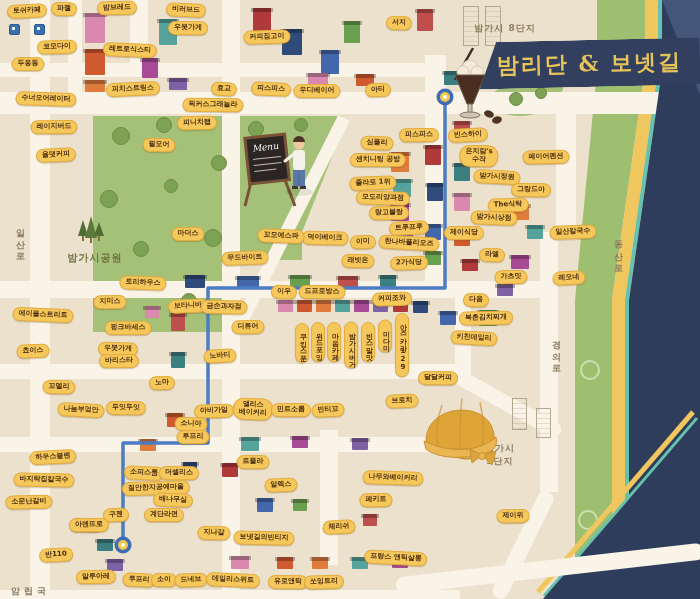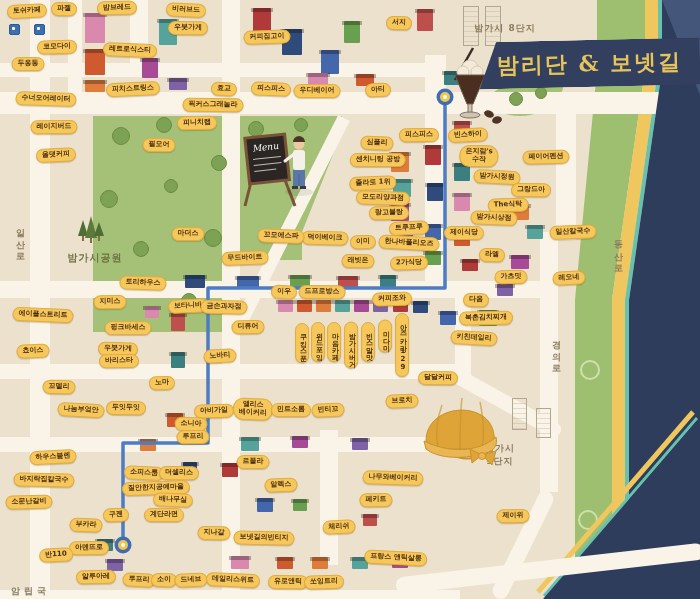--- a/index.html
+++ b/index.html
@@ -335,21 +335,21 @@
       <div class="maplabel" style="left: 53px; top: 457px; transform: translate(-50%, -50%) rotate(-3deg);">하우스블렌</div>
       <div class="maplabel" style="left: 44px; top: 480px; transform: translate(-50%, -50%) rotate(1.2deg);">바지락집칼국수</div>
       <div class="maplabel" style="left: 29px; top: 502px; transform: translate(-50%, -50%) rotate(-1.2deg);">소문난갈비</div>
       <div class="maplabel" style="left: 144px; top: 473px; transform: translate(-50%, -50%) rotate(3deg);">소피스룸</div>
       <div class="maplabel" style="left: 179px; top: 473px; transform: translate(-50%, -50%) rotate(0.6deg);">더셀리스</div>
       <div class="maplabel" style="left: 156px; top: 488px; transform: translate(-50%, -50%) rotate(-1.8deg);">질안한지공예마을</div>
       <div class="maplabel" style="left: 173px; top: 500px; transform: translate(-50%, -50%) rotate(2.4deg);">배나무실</div>
       <div class="maplabel" style="left: 164px; top: 515px; transform: translate(-50%, -50%) rotate(0deg);">계단라면</div>
       <div class="maplabel" style="left: 116px; top: 515px; transform: translate(-50%, -50%) rotate(-2.4deg);">구젠</div>
       <div class="maplabel" style="left: 86px; top: 525px; transform: translate(-50%, -50%) rotate(1.8deg);">부카라</div>
-      <div class="maplabel" style="left: 89px; top: 548px; transform: translate(-50%, -50%) rotate(-0.6deg);">아멘뜨로</div>
+      <div class="maplabel" style="left: 89px; top: 525px; transform: translate(-50%, -50%) rotate(-0.6deg);">아멘뜨로</div>
       <div class="maplabel" style="left: 56px; top: 555px; transform: translate(-50%, -50%) rotate(-3deg);">반110</div>
       <div class="maplabel" style="left: 214px; top: 533px; transform: translate(-50%, -50%) rotate(1.2deg);">지나갈</div>
       <div class="maplabel" style="left: 96px; top: 577px; transform: translate(-50%, -50%) rotate(-1.2deg);">알루아레</div>
       <div class="maplabel" style="left: 139px; top: 580px; transform: translate(-50%, -50%) rotate(3deg);">루프리</div>
       <div class="maplabel" style="left: 164px; top: 580px; transform: translate(-50%, -50%) rotate(0.6deg);">소이</div>
       <div class="maplabel" style="left: 191px; top: 580px; transform: translate(-50%, -50%) rotate(-1.8deg);">드네브</div>
       <div class="maplabel" style="left: 233px; top: 580px; transform: translate(-50%, -50%) rotate(2.4deg);">데일리스위트</div>
       <div class="maplabel" style="left: 253px; top: 462px; transform: translate(-50%, -50%) rotate(0deg);">르플라</div>
       <div class="maplabel" style="left: 281px; top: 485px; transform: translate(-50%, -50%) rotate(-2.4deg);">알렉스</div>
       <div class="maplabel" style="left: 393px; top: 478px; transform: translate(-50%, -50%) rotate(1.8deg);">나무와베이커리</div>

